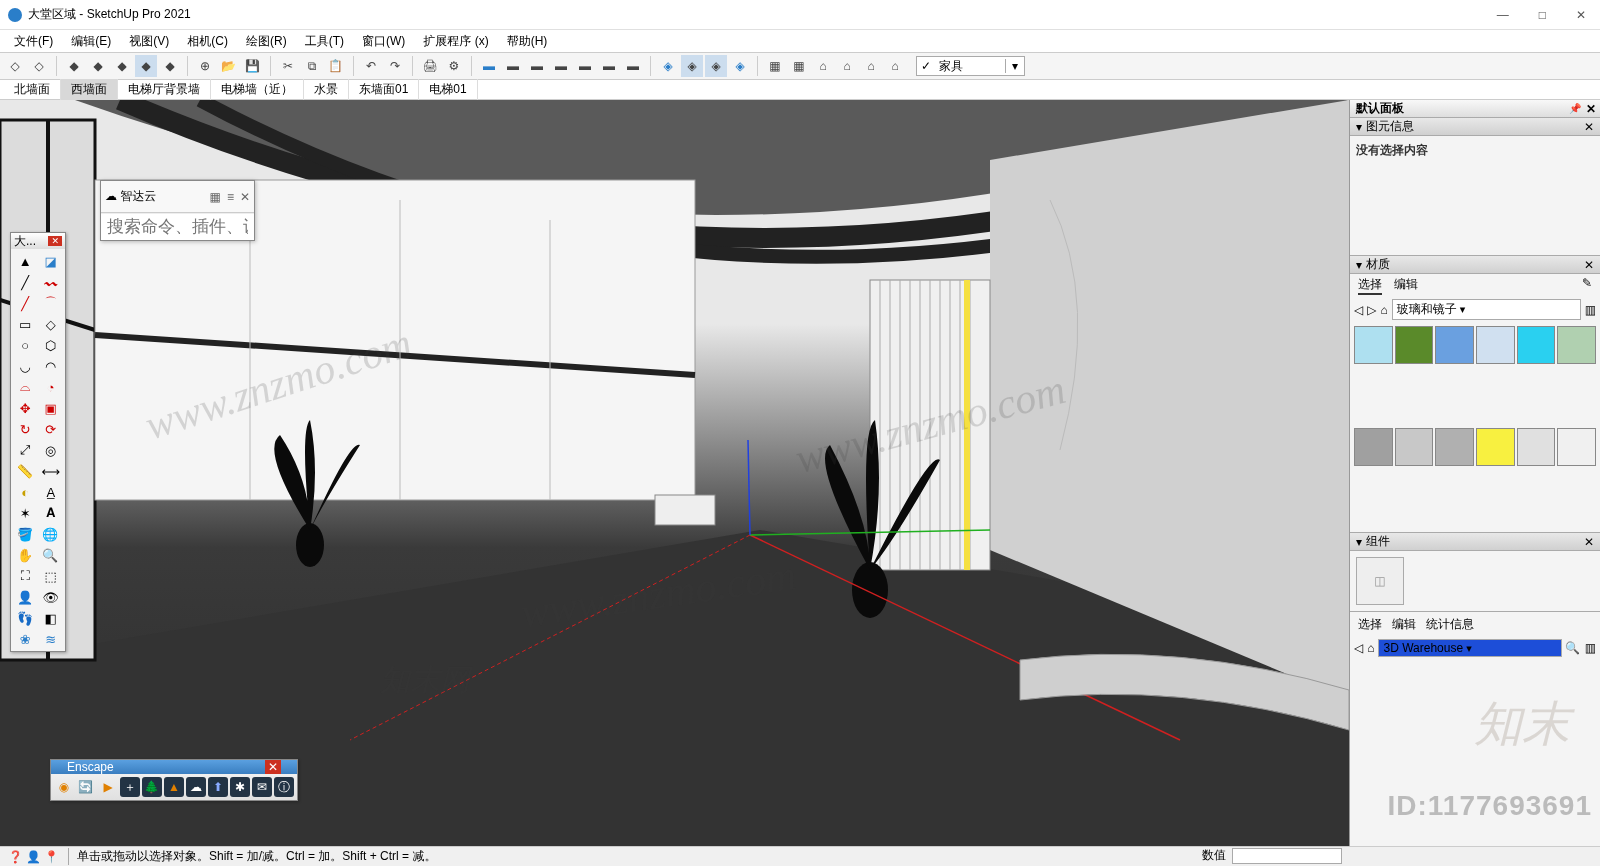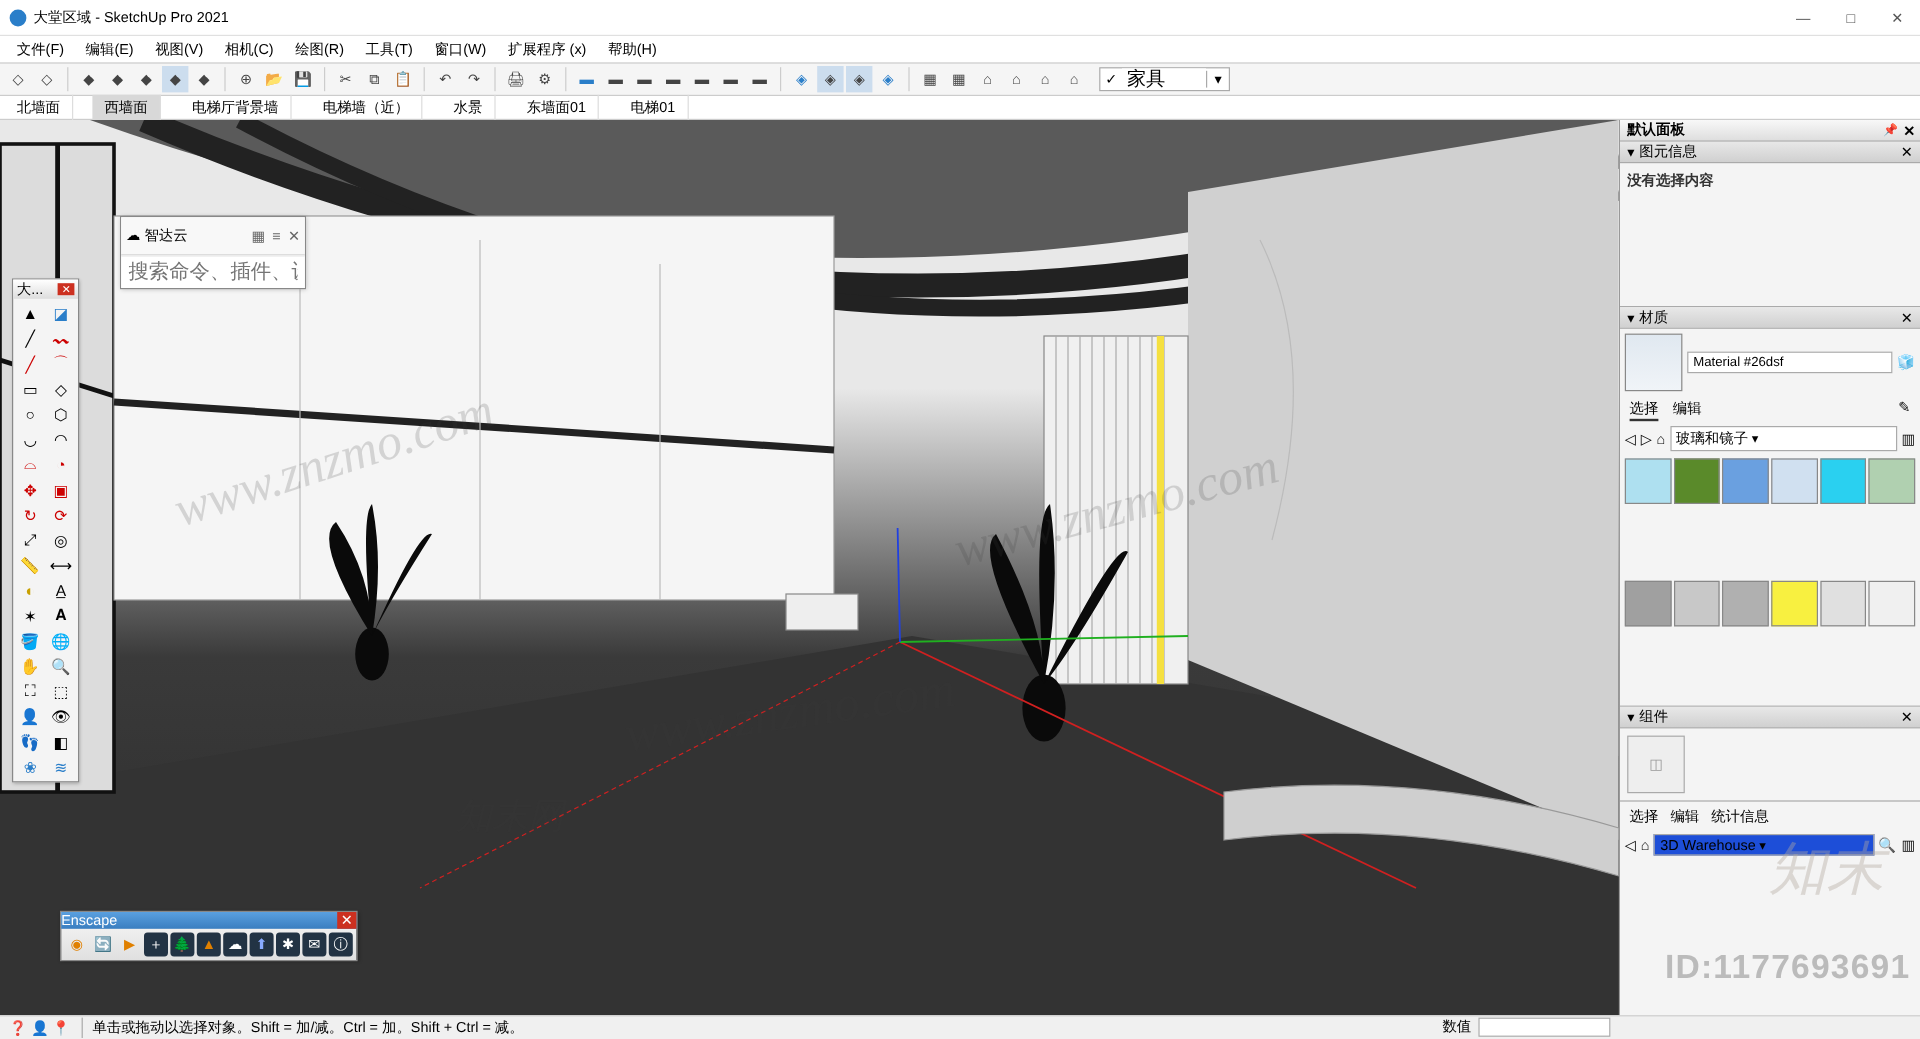--- a/index.html
+++ b/index.html
@@ -9,23 +9,23 @@
 .titlebar .ttl{flex:1;color:#000000}
 .winbtns{display:flex;gap:18px;color:#555;font-size:14px}
 .winbtn{cursor:pointer;padding:2px 6px}
 .menubar{height:22px;display:flex;align-items:center;padding:0 6px;font-size:12px;gap:2px}
 .menubar .mi{padding:2px 8px;cursor:pointer}
 .toolbar{height:28px;background:#f5f5f5;border-top:1px solid #ccc;border-bottom:1px solid #ccc;display:flex;align-items:center;padding:0 4px;gap:2px}
 .tb{width:22px;height:22px;display:flex;align-items:center;justify-content:center;cursor:pointer;border:1px solid transparent;color:#444}
 .sep{width:1px;height:20px;background:#ccc;margin:0 4px}
 .searchcombo{display:flex;align-items:center;margin-left:8px;border:1px solid #aaa;height:20px;background:#fff}
 .searchcombo .chk{padding:0 4px}
-.searchcombo input{border:none;outline:none;width:70px;padding:0 4px;font-size:16px}
+.searchcombo input{border:none;outline:none;width:70px;padding:0 4px;font-size:12px}
 .searchcombo .dd{padding:0 6px;border-left:1px solid #aaa;cursor:pointer}
-.scenes{height:20px;display:flex;align-items:center;padding:0 4px;gap:16px;font-size:12px;background:#fff;border-bottom:1px solid #ccc}
+.scenes{height:20px;display:flex;align-items:center;padding:0 4px;gap:0;font-size:12px;background:#fff;border-bottom:1px solid #ccc}
 .scene{padding:2px 10px;cursor:pointer;border-right:1px solid #ddd}
 .scene.act{background:#d8d8d8}
 .workspace{position:relative;height:746px;display:flex}
 .viewport{flex:1;position:relative;background:linear-gradient(#e8e8e8 0%,#e8e8e8 30%,#3a3a3a 60%,#2a2a2a 100%);overflow:hidden}
 .viewport svg{position:absolute;inset:0}
 .panelstack{width:251px;background:#f4f4f4;border-left:1px solid #999;display:flex;flex-direction:column;overflow:hidden}
 .panelhdr{height:18px;background:linear-gradient(#f8f8f8,#dedede);border-bottom:1px solid #aaa;display:flex;align-items:center;padding:0 6px;font-size:11px;font-weight:bold;position:relative}
 .panelhdr .px{position:absolute;right:4px;cursor:pointer}
 .panelhdr .pin{position:absolute;right:18px;cursor:pointer;font-size:10px}
 .tray{height:18px;background:linear-gradient(#e8e8e8,#d0d0d0);border-bottom:1px solid #aaa;display:flex;align-items:center;padding:0 6px;font-size:11px}
@@ -57,21 +57,21 @@
 .toolpal .hdr{height:16px;background:linear-gradient(#fff,#ddd);font-size:10px;display:flex;align-items:center;padding:0 3px;justify-content:space-between}
 .toolpal .grid{display:grid;grid-template-columns:1fr 1fr;gap:1px;padding:2px}
 .tpbtn{height:20px;display:flex;align-items:center;justify-content:center;cursor:pointer;font-size:13px}
 
 .zdy{position:absolute;left:100px;top:80px;width:155px;background:#fff;border:1px solid #888;box-shadow:1px 1px 4px rgba(0,0,0,.25)}
 .zdy .hdr{height:32px;display:flex;align-items:center;justify-content:space-between;padding:0 4px;font-size:11px;background:#f8f8f8;border-bottom:1px solid #ccc}
 .zdy .hbtns{display:flex;gap:6px;font-size:11px;color:#666}
 .zdy input{width:100%;border:none;border-top:1px solid #eee;padding:3px 6px;font-size:17px;outline:none}
 
 .ens{position:absolute;left:50px;bottom:45px;background:linear-gradient(#f8f8f8,#e0e0e0);border:1px solid #888;box-shadow:1px 1px 3px rgba(0,0,0,.3)}
-.ens .hdr{height:14px;background:linear-gradient(#5aa0e0,#3a7ec0);color:#fff;font-size:10px;padding:0 0;display:flex;justify-content:space-between;align-items:flex-end}
+.ens .hdr{height:14px;background:linear-gradient(#5aa0e0,#3a7ec0);color:#fff;font-size:10px;padding:0 16px;display:flex;justify-content:space-between;align-items:flex-end}
 .ens .row{display:flex;gap:2px;padding:3px}
 .ensbtn{width:20px;height:20px;border-radius:3px;display:flex;align-items:center;justify-content:center;cursor:pointer;font-size:12px}
 .watermark{position:absolute;color:rgba(60,60,60,.18);font-size:42px;font-style:italic;pointer-events:none;font-family:serif}
 .idmark{position:absolute;right:8px;bottom:24px;color:#bbb;font-size:28px;font-weight:bold;pointer-events:none;letter-spacing:1px}
 </style>
 </head>
 <body>
 
 <div class="titlebar">
   <div class="ico"></div>
@@ -231,25 +231,20 @@
     <div class="infobody">
       <b>没有选择内容</b>
     </div>
 
     <div class="tray">
       <span class="arrow">▾</span>
       <span>材质</span>
       <span class="px" style="margin-left:auto">✕</span>
     </div>
     <div class="matbody">
-      <div class="mat-top">
-        <div class="mat-preview"></div>
-        <div class="mat-name">Material #26dsf</div>
-        <span>🧊</span>
-      </div>
       <div class="mat-tabs">
         <span class="act">选择</span>
         <span>编辑</span>
         <span style="margin-left:auto">✎</span>
       </div>
       <div class="mat-nav">
         <span>◁</span>
         <span>▷</span>
         <span>⌂</span>
         <div class="sel"><span>玻璃和镜子</span> ▾</div>

